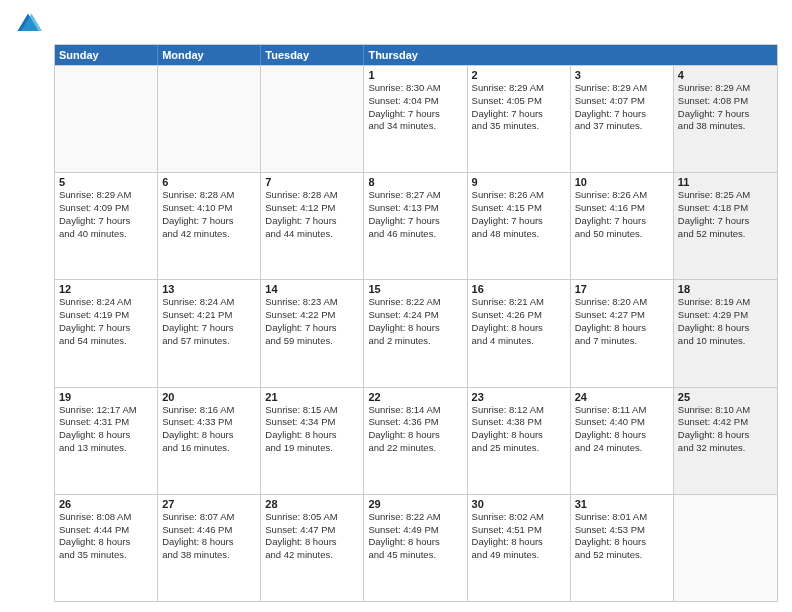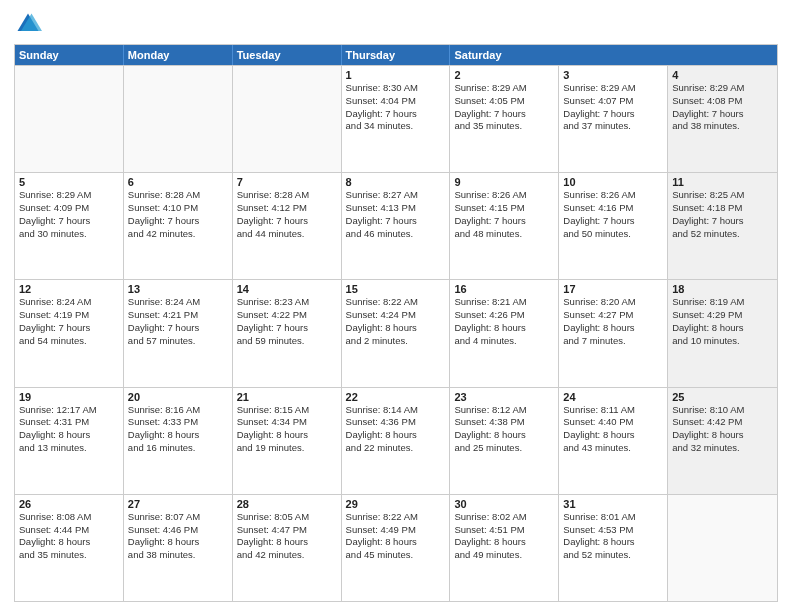--- a/index.html
+++ b/index.html
@@ -51,20 +51,21 @@
     .title-block h2 {
       font-size: 14px;
       font-weight: normal;
       color: #444;
     }
     .calendar {
       flex: 1;
       display: flex;
       flex-direction: column;
       border: 1px solid #ccc;
+      margin-left: 40px;
     }
     .cal-header-row {
       display: grid;
       grid-template-columns: repeat(7, 1fr);
       background: #2a6db5;
     }
     .cal-header-cell {
       color: #fff;
       font-size: 11px;
       font-weight: bold;
@@ -127,21 +128,20 @@
       <h2></h2>
     </div>
   </div>
 
   <div class="calendar">
     <div class="cal-header-row" id="cal-header">
         <div class="cal-header-cell">Sunday</div>
         <div class="cal-header-cell">Monday</div>
         <div class="cal-header-cell">Tuesday</div>
         <div class="cal-header-cell">Thursday</div>
-        <div class="cal-header-cell">Saturday</div>
       </div>
     <div class="cal-body" id="cal-body">
         <div class="cal-week">
           <div class="cal-cell empty"></div>
           <div class="cal-cell empty"></div>
           <div class="cal-cell empty"></div>
           <div class="cal-cell">
             <span class="day-num">1</span>
             <span class="cell-line">Sunrise: 8:30 AM</span>
             <span class="cell-line">Sunset: 4:04 PM</span>
@@ -169,21 +169,21 @@
             <span class="cell-line">Daylight: 7 hours</span>
             <span class="cell-line">and 38 minutes.</span>
           </div>
         </div>
         <div class="cal-week">
           <div class="cal-cell">
             <span class="day-num">5</span>
             <span class="cell-line">Sunrise: 8:29 AM</span>
             <span class="cell-line">Sunset: 4:09 PM</span>
             <span class="cell-line">Daylight: 7 hours</span>
-            <span class="cell-line">and 30 minutes.</span>
+            <span class="cell-line">and 40 minutes.</span>
           </div>
           <div class="cal-cell">
             <span class="day-num">6</span>
             <span class="cell-line">Sunrise: 8:28 AM</span>
             <span class="cell-line">Sunset: 4:10 PM</span>
             <span class="cell-line">Daylight: 7 hours</span>
             <span class="cell-line">and 42 minutes.</span>
           </div>
           <div class="cal-cell">
             <span class="day-num">7</span>
@@ -306,21 +306,21 @@
             <span class="cell-line">Sunrise: 8:12 AM</span>
             <span class="cell-line">Sunset: 4:38 PM</span>
             <span class="cell-line">Daylight: 8 hours</span>
             <span class="cell-line">and 25 minutes.</span>
           </div>
           <div class="cal-cell">
             <span class="day-num">24</span>
             <span class="cell-line">Sunrise: 8:11 AM</span>
             <span class="cell-line">Sunset: 4:40 PM</span>
             <span class="cell-line">Daylight: 8 hours</span>
-            <span class="cell-line">and 43 minutes.</span>
+            <span class="cell-line">and 24 minutes.</span>
           </div>
           <div class="cal-cell shaded">
             <span class="day-num">25</span>
             <span class="cell-line">Sunrise: 8:10 AM</span>
             <span class="cell-line">Sunset: 4:42 PM</span>
             <span class="cell-line">Daylight: 8 hours</span>
             <span class="cell-line">and 32 minutes.</span>
           </div>
         </div>
         <div class="cal-week">

